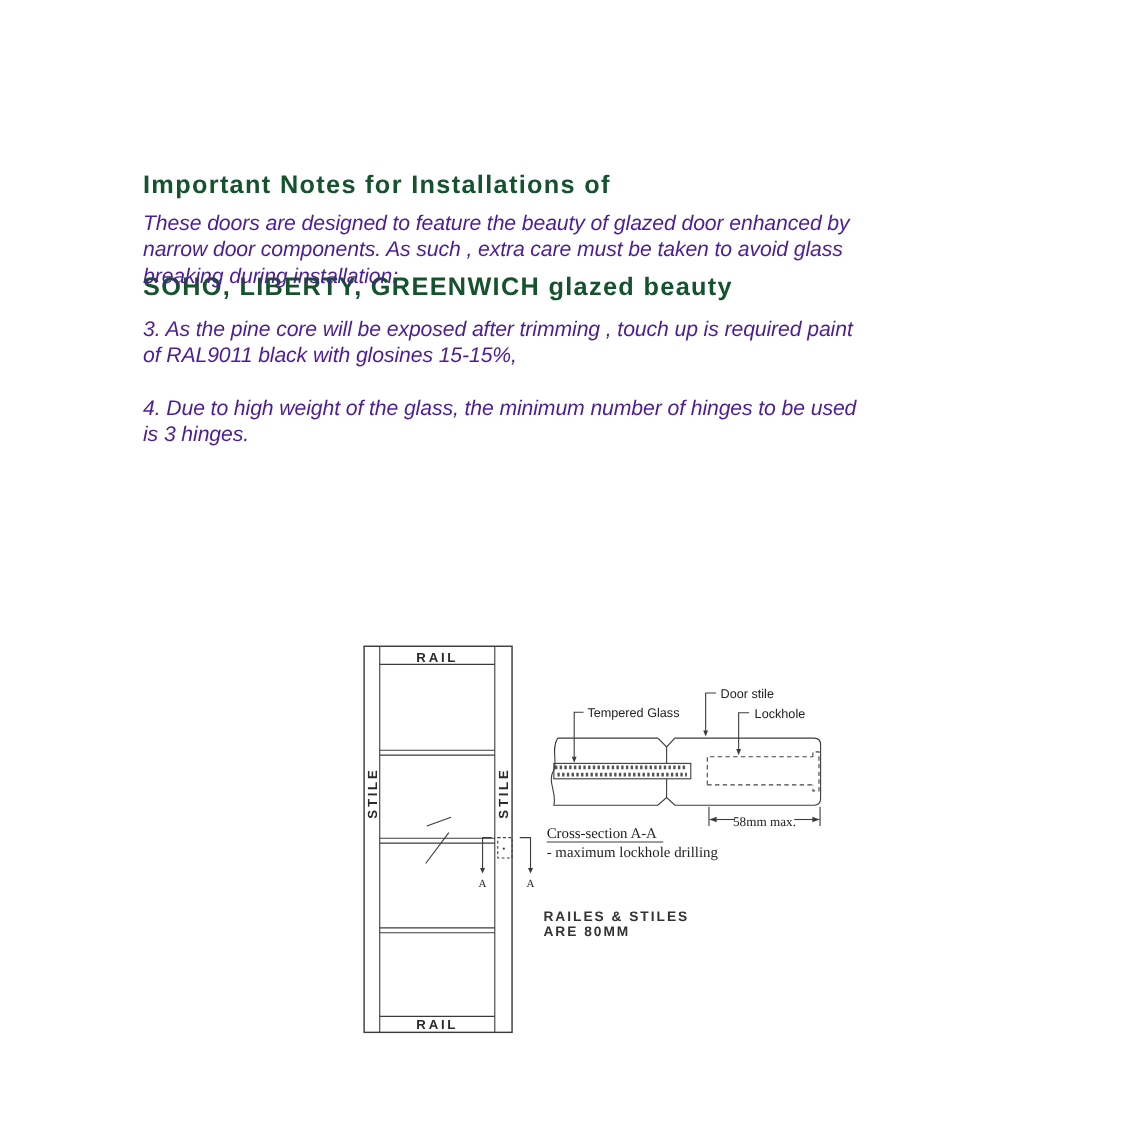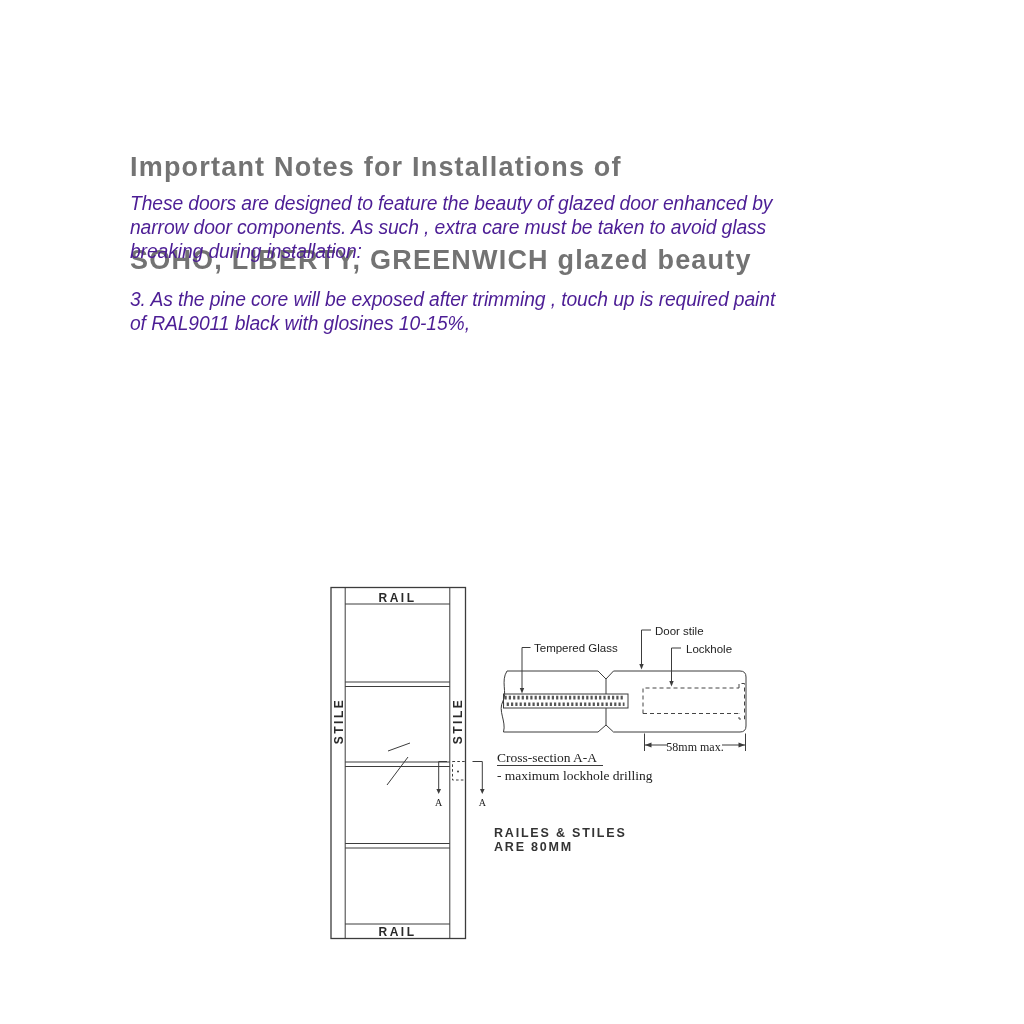--- a/index.html
+++ b/index.html
@@ -2,22 +2,22 @@
 <html><head>
 <meta charset="utf-8">
 <style>
   html,body{margin:0;padding:0;}
   body{
     width:1024px;height:1024px;position:relative;background:#ffffff;
     font-family:"Liberation Sans", sans-serif;color:#1e1e1e;overflow:hidden;
   }
   .title{
     position:absolute;left:130px;top:90px;
-    font-size:27px;line-height:31px;font-weight:bold;letter-spacing:1.2px;
-    color:#737373;white-space:pre;
+    font-size:23px;line-height:31px;font-weight:bold;letter-spacing:1.2px;
+    color:#14532d;white-space:pre;
   }
   .body-text{
     position:absolute;left:130px;top:192px;width:770px;
     font-size:19.3px;line-height:24px;letter-spacing:-0.1px;color:#4c1d95;font-style:italic;
   }
   .body-text p{margin:0 0 24px 0;white-space:pre-line;}
   .diagram{position:absolute;left:320px;top:580px;}
   .dl{stroke:#3c3c3c;stroke-width:1.3;fill:none;}
   .dl-thin{stroke:#3c3c3c;stroke-width:1;fill:none;}
   .dash{stroke:#3c3c3c;stroke-width:1;fill:none;stroke-dasharray:2.6 2.2;}
@@ -36,21 +36,23 @@
 <div class="title">
   <div>Important Notes for Installations of</div>
   <div>SOHO, LIBERTY, GREENWICH glazed beauty</div>
 </div>
 
 <div class="body-text">
   <p>These doors are designed to feature the beauty of glazed door enhanced by
 narrow door components. As such , extra care must be taken to avoid glass
 breaking during installation:</p>
   <p>3. As the pine core will be exposed after trimming , touch up is required paint
-of RAL9011 black with glosines 10-15%,</p>
+of RAL9011 black with glosines 15-15%,</p>
+  <p>4. Due to high weight of the glass, the minimum number of hinges to be used
+is 3 hinges.</p>
 </div>
 
 <svg class="diagram" width="460" height="400" viewBox="320 580 460 400" xmlns="http://www.w3.org/2000/svg">
 
   <g>
     <rect class="dl" x="331" y="587.5" width="134.5" height="351"></rect>
     <line class="dl-thin" x1="345.2" y1="587.5" x2="345.2" y2="938.5"></line>
     <line class="dl-thin" x1="449.8" y1="587.5" x2="449.8" y2="938.5"></line>
     <line class="dl-thin" x1="345.2" y1="604" x2="449.8" y2="604"></line>
     <line class="dl-thin" x1="345.2" y1="924" x2="449.8" y2="924"></line>

